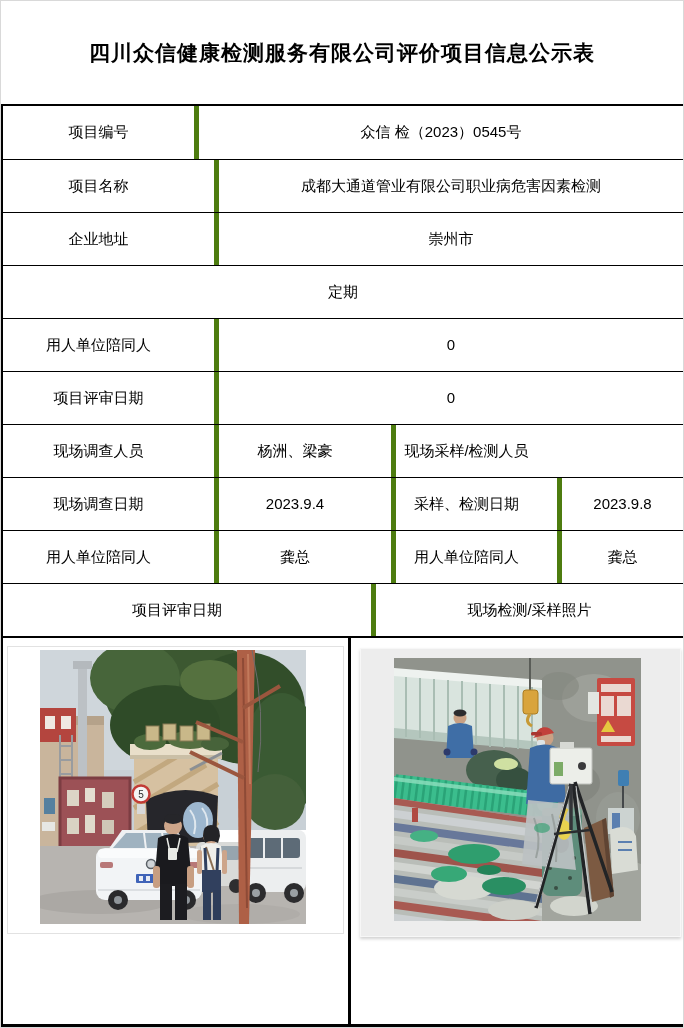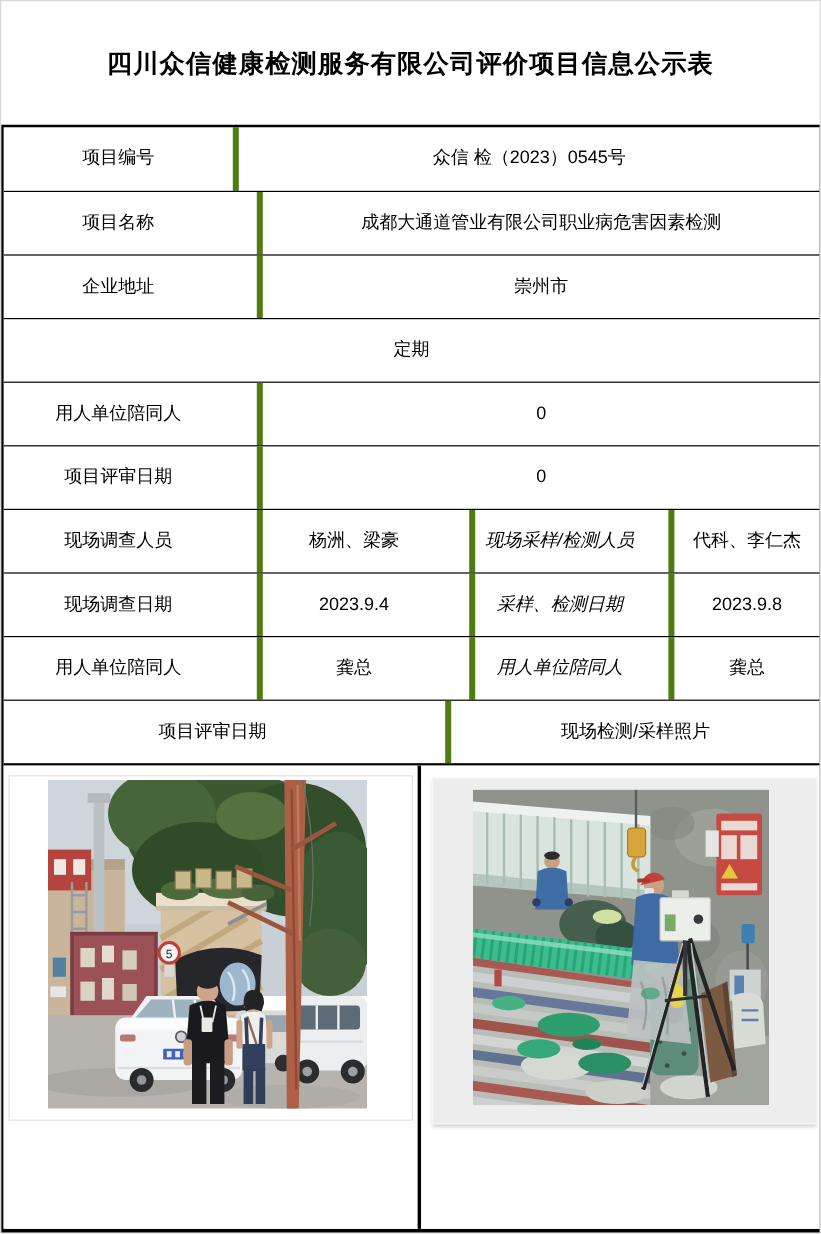--- a/index.html
+++ b/index.html
@@ -20,21 +20,21 @@
   .row{display:flex;height:53px;flex:none;box-sizing:border-box;}
   .row + .row{border-top:1px solid #000;gap:20px;}
   .cell{
     box-sizing:border-box;display:flex;align-items:center;justify-content:center;
     font-size:15px;text-align:center;line-height:1.25;padding:2px 6px;
   }
   .cell + .cell{border-left:5px solid #4d7c0f;}
   .col-a{width:191px;flex:none;}
   .col-val{flex:1;}
   .col-b{width:157px;flex:none;}
-  .col-c{width:146px;flex:none;font-style:italic;}
+  .col-c{width:146px;flex:none;}
   .col-d{flex:1;}
   .ph-left{width:348px;flex:none;}
   .ph-right{flex:1;}
   .photo-row{flex:1;display:flex;border-top:2px solid #000;box-sizing:border-box;}
   .photo-cell-left{
     width:348px;flex:none;position:relative;box-sizing:border-box;
     border-right:3px solid #000;background:#fff;
   }
   .photo-cell-right{flex:1;position:relative;background:#fff;}
   .photo-frame{
@@ -83,21 +83,20 @@
 
   <div class="row">
     <div class="cell col-a">项目评审日期</div>
     <div class="cell col-val">0</div>
   </div>
 
   <div class="row">
     <div class="cell col-a">现场调查人员</div>
     <div class="cell col-b">杨洲、梁豪</div>
     <div class="cell col-c">现场采样/检测人员</div>
-    <div class="cell col-d">代科、李仁杰</div>
   </div>
 
   <div class="row">
     <div class="cell col-a">现场调查日期</div>
     <div class="cell col-b">2023.9.4</div>
     <div class="cell col-c">采样、检测日期</div>
     <div class="cell col-d">2023.9.8</div>
   </div>
 
   <div class="row">

